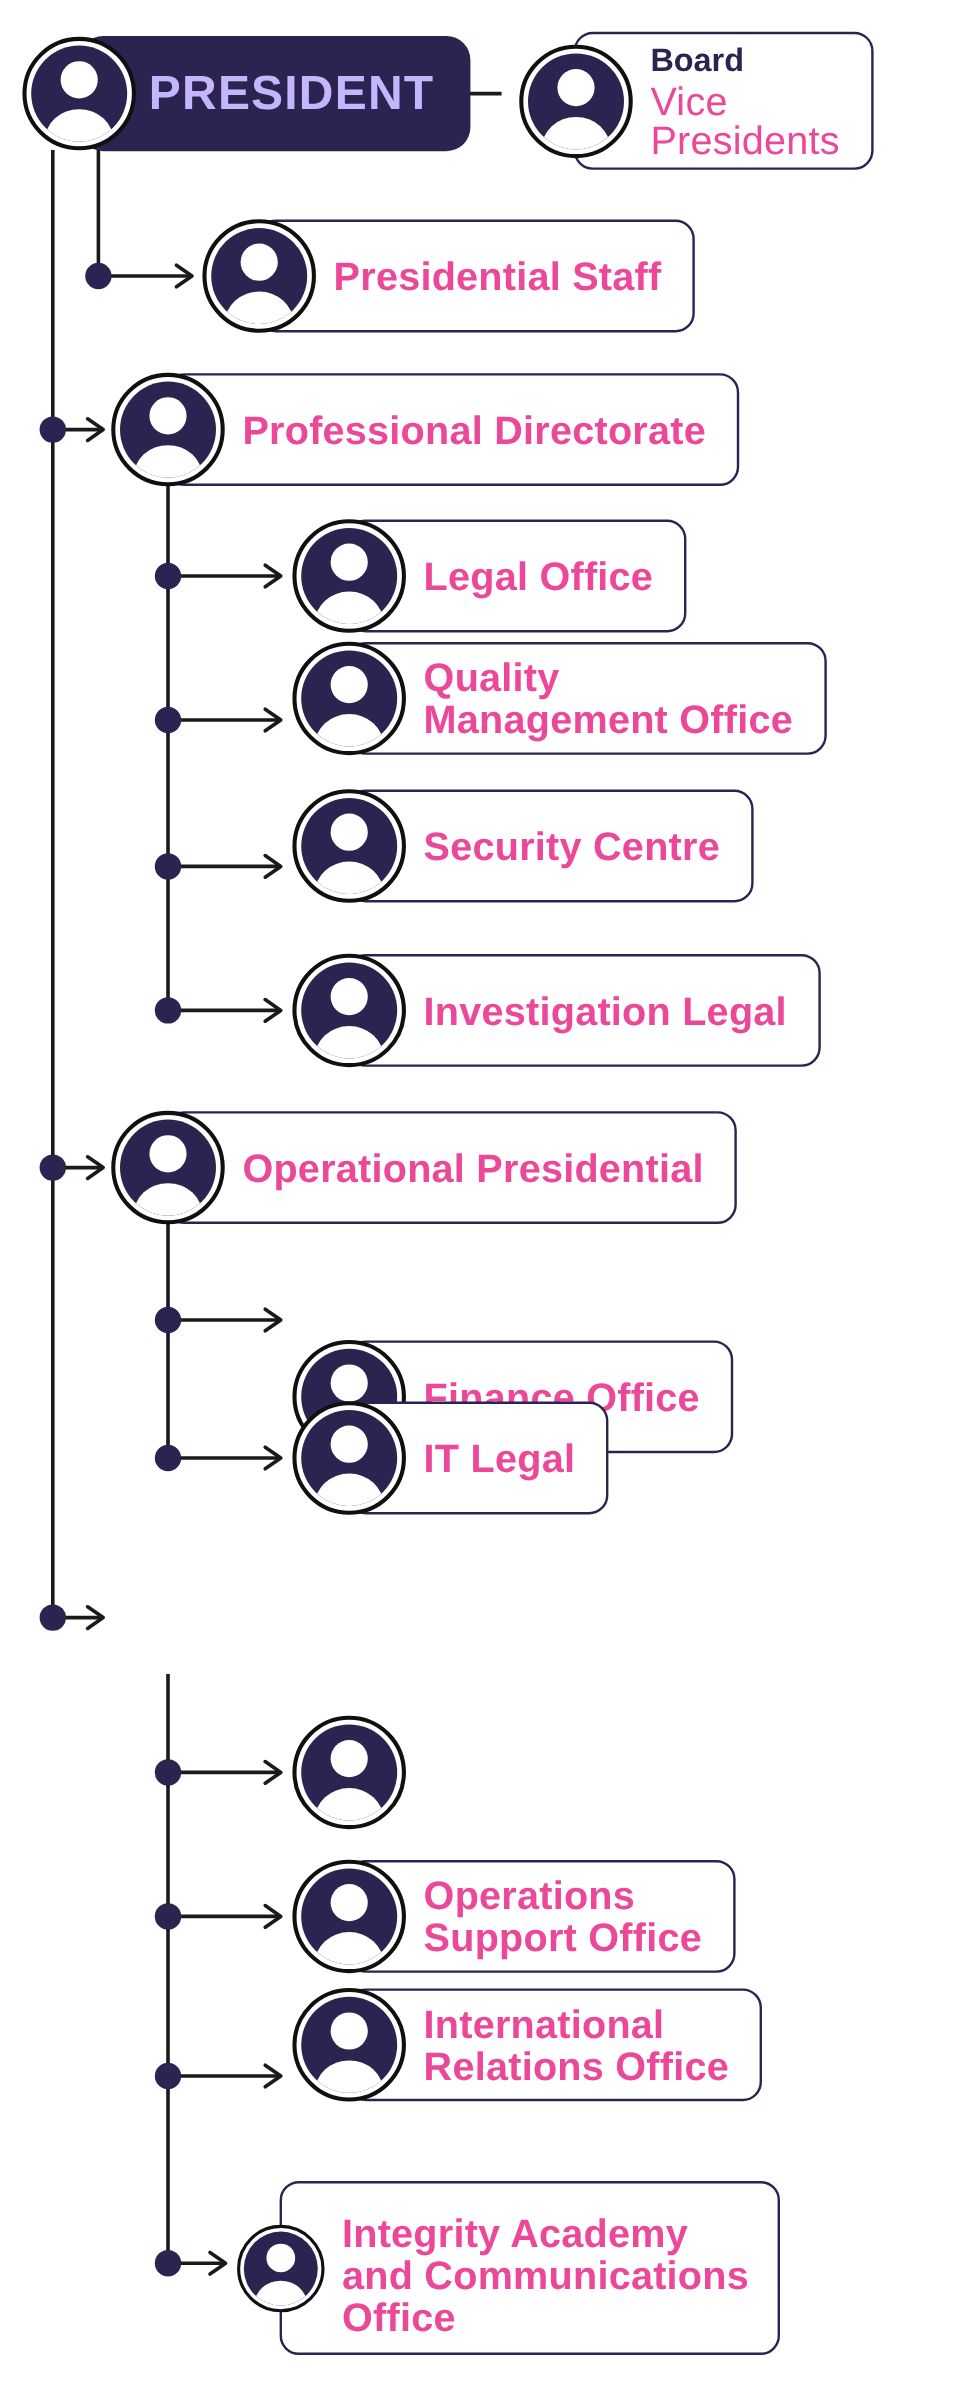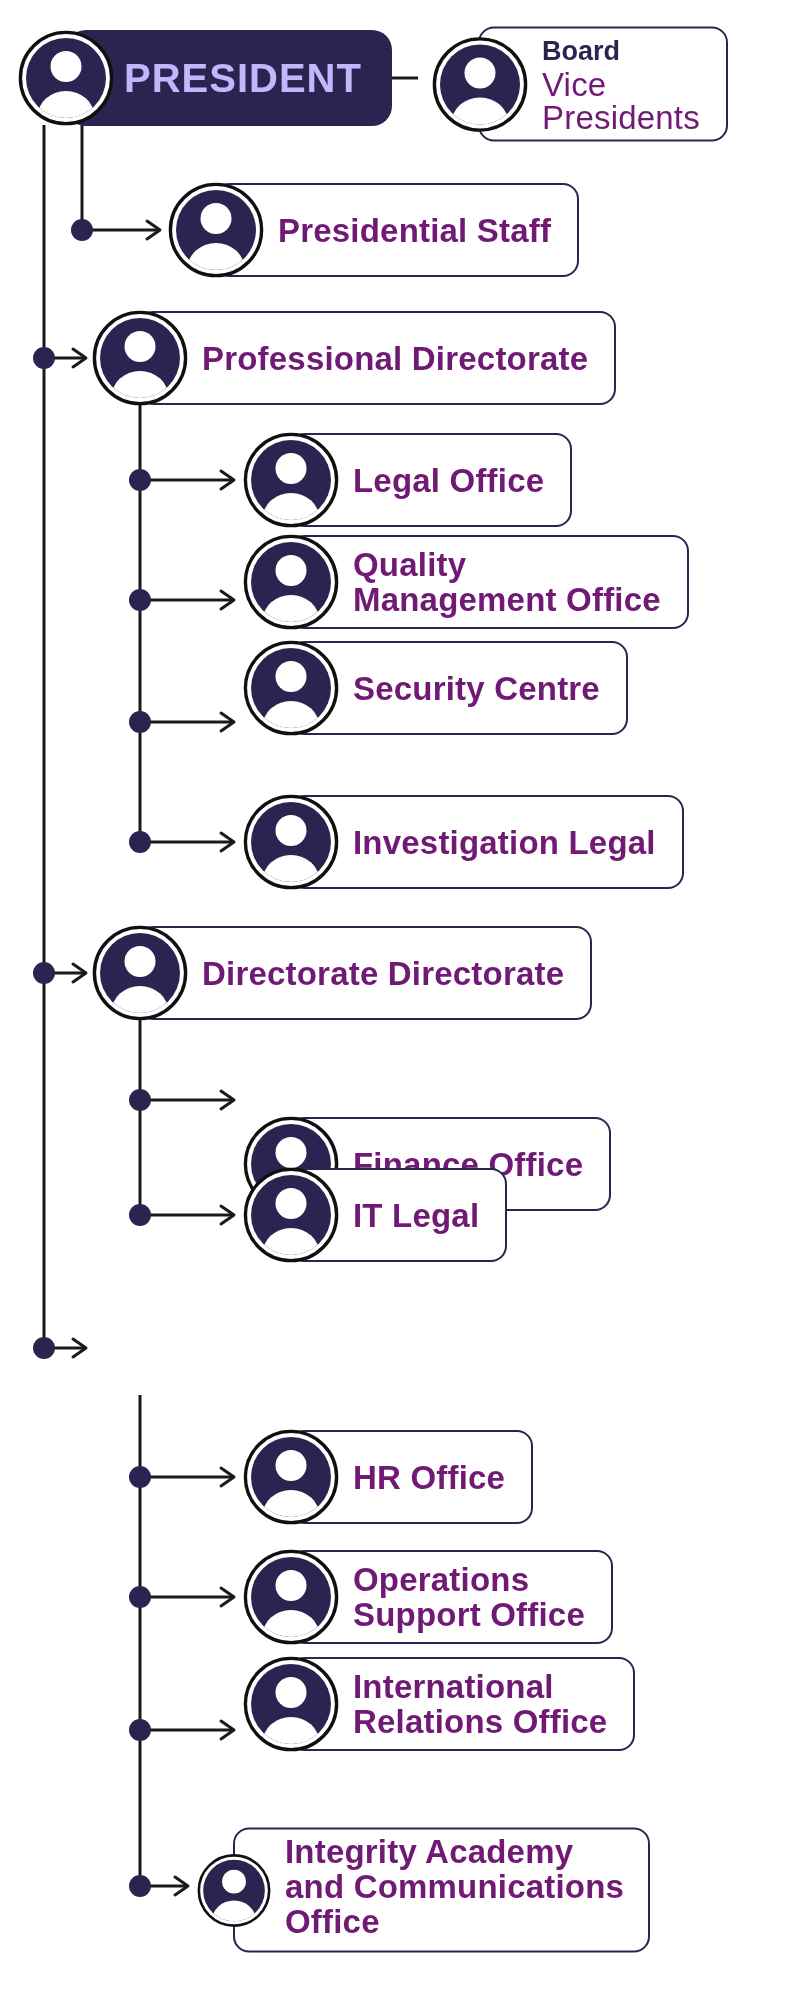--- a/index.html
+++ b/index.html
@@ -9,24 +9,24 @@
   }
   #connectors{position:absolute;left:0;top:0;z-index:1;}
   .node{position:absolute;display:flex;align-items:center;transform:translateY(-50%);z-index:2;}
   .avatar{width:96px;height:96px;flex:0 0 auto;position:relative;z-index:3;}
   .small-avatar .avatar{width:74px;height:74px;}
   .box{
     background:#ffffff;border:2.5px solid #2b2450;border-radius:16px;
     min-height:94px;display:flex;flex-direction:column;justify-content:center;
     margin-left:-50px;padding:6px 26px 6px 62px;box-sizing:border-box;
   }
-  .small-avatar .box{margin-left:-38px;padding:4px 24px 12px 50px;min-height:74px;}
+  .small-avatar .box{margin-left:-38px;padding:24px 24px 12px 50px;min-height:74px;}
   .lbl{
     font-size:33px;font-weight:600;line-height:35px;letter-spacing:.2px;
-    white-space:pre-line;color:#701a75;
+    white-space:pre-line;color:#ec4899;
   }
   .badge{
     background:#2b2450;border-radius:20px;height:96px;margin-left:-48px;
     display:flex;align-items:center;padding:0 30px 0 58px;box-sizing:border-box;
   }
   .badge .lbl{color:#c4b5fd;font-weight:700;font-size:40px;letter-spacing:1px;white-space:nowrap;}
   .board-box{min-height:112px;}
   .board-title{font-size:27px;font-weight:800;line-height:33px;display:block;color:#2b2450;}
   .board-box .lbl{line-height:33px;font-weight:500;}
 </style>
@@ -161,21 +161,21 @@
   <div class="node" style="left:243px;top:582px">
     <svg class="avatar" viewBox="0 0 96 96">
         <use href="#avatar-sym"></use>
       </svg>
     <div class="box">
       <span class="lbl">Quality
 Management Office</span>
     </div>
   </div>
 
-  <div class="node" style="left:243px;top:688px">
+  <div class="node" style="left:243px;top:705px">
     <svg class="avatar" viewBox="0 0 96 96">
         <use href="#avatar-sym"></use>
       </svg>
     <div class="box">
       <span class="lbl">Security Centre</span>
     </div>
   </div>
 
   <div class="node" style="left:243px;top:842px">
     <svg class="avatar" viewBox="0 0 96 96">
@@ -184,21 +184,21 @@
     <div class="box">
       <span class="lbl">Investigation Legal</span>
     </div>
   </div>
 
   <div class="node" style="left:92px;top:973px">
     <svg class="avatar" viewBox="0 0 96 96">
         <use href="#avatar-sym"></use>
       </svg>
     <div class="box">
-      <span class="lbl">Directorate Directorate</span>
+      <span class="lbl">Operational Presidential</span>
     </div>
   </div>
 
   <div class="node" style="left:243px;top:1164px">
     <svg class="avatar" viewBox="0 0 96 96">
         <use href="#avatar-sym"></use>
       </svg>
     <div class="box">
       <span class="lbl">Finance Office</span>
     </div>
@@ -211,23 +211,20 @@
     <div class="box">
       <span class="lbl">IT Legal</span>
     </div>
   </div>
 
 
   <div class="node" style="left:243px;top:1477px">
     <svg class="avatar" viewBox="0 0 96 96">
         <use href="#avatar-sym"></use>
       </svg>
-    <div class="box">
-      <span class="lbl">HR Office</span>
-    </div>
   </div>
 
   <div class="node" style="left:243px;top:1597px">
     <svg class="avatar" viewBox="0 0 96 96">
         <use href="#avatar-sym"></use>
       </svg>
     <div class="box">
       <span class="lbl">Operations
 Support Office</span>
     </div>

